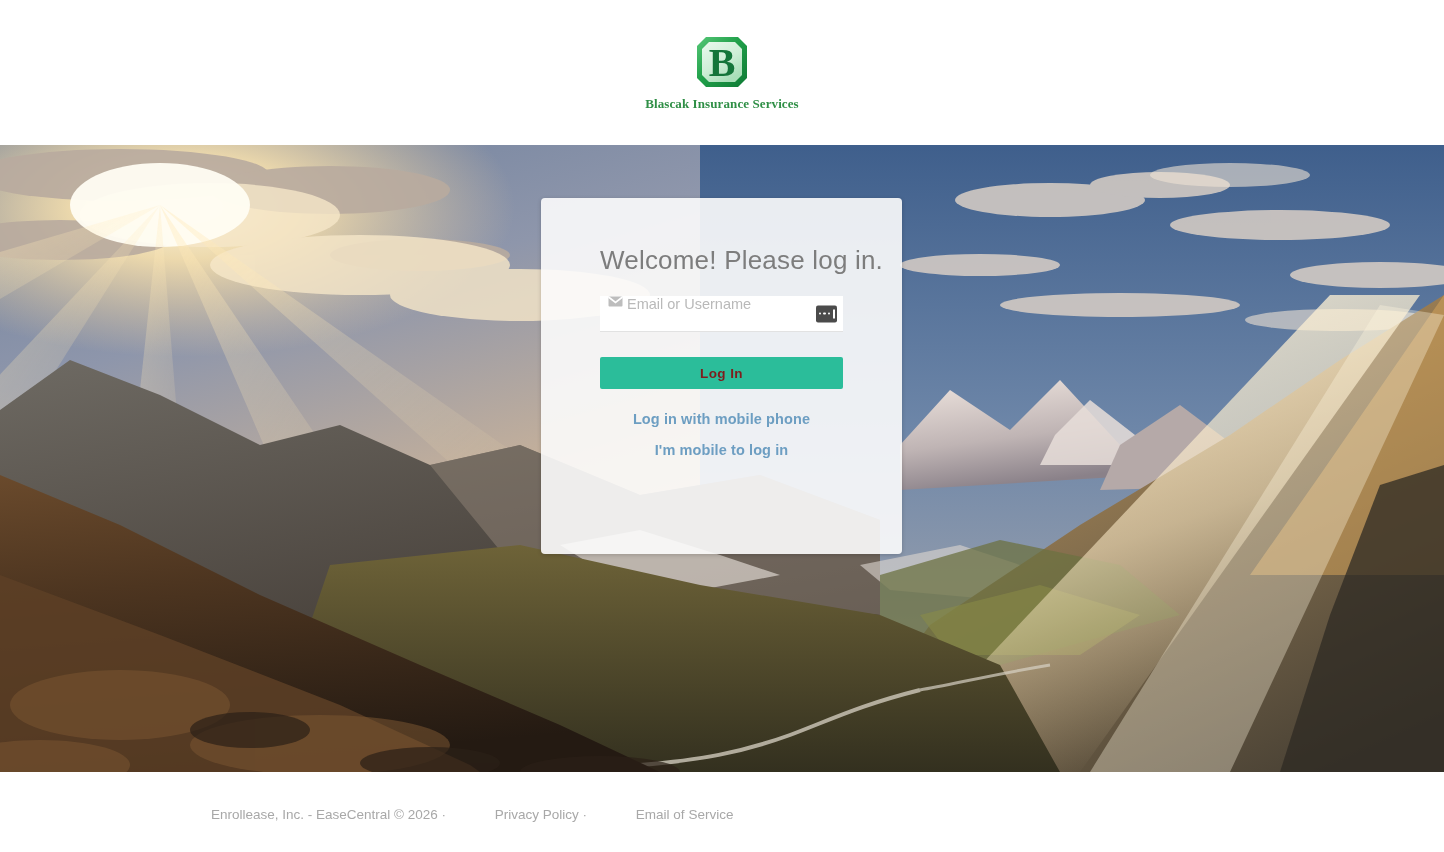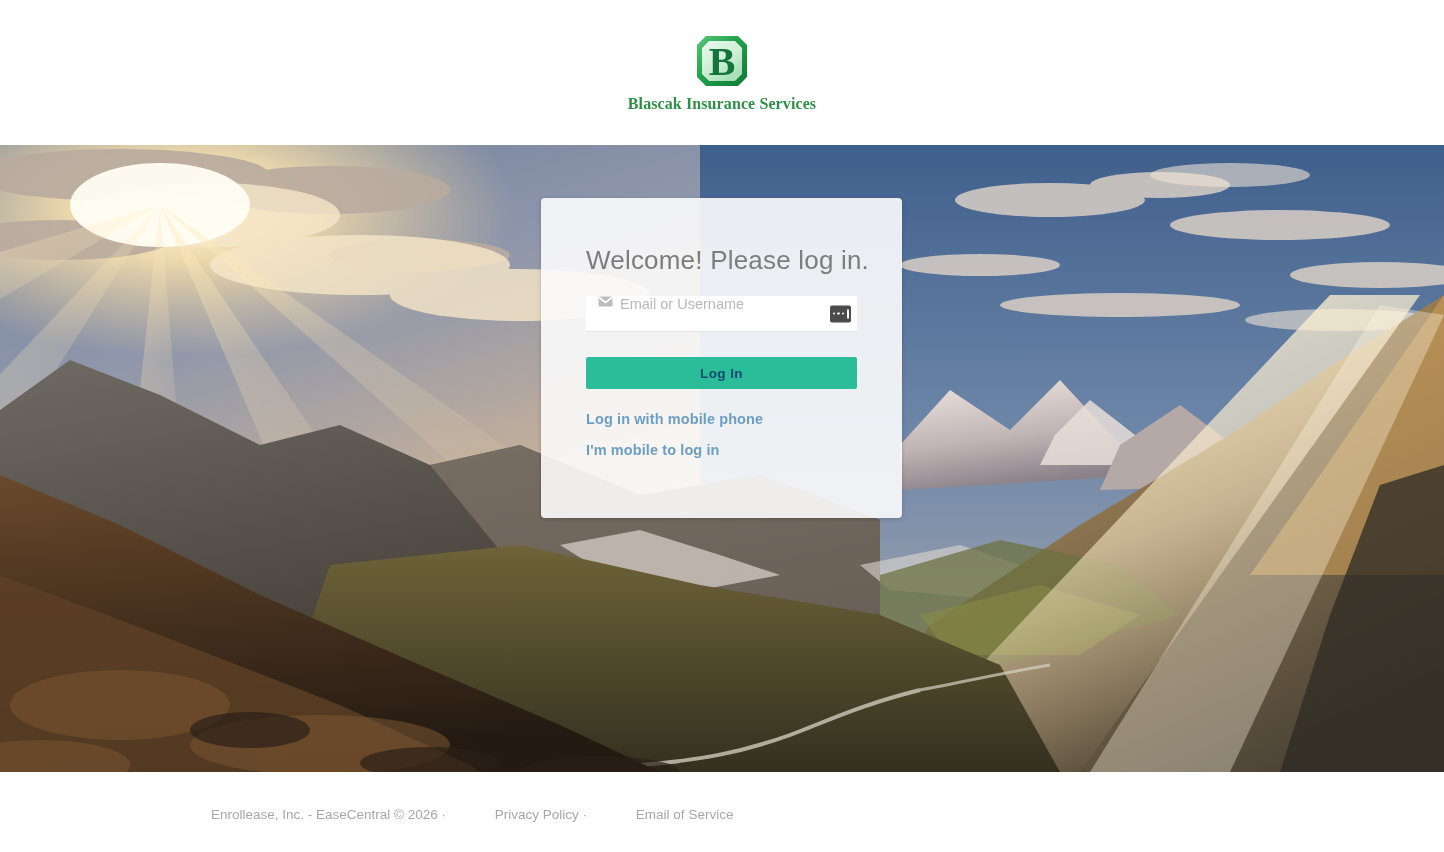--- a/index.html
+++ b/index.html
@@ -27,21 +27,21 @@
   }
   .gem {
     position: relative;
     width: 58px;
     height: 58px;
     display: block;
   }
   .brand-name {
     margin-top: 5px;
     font-family: "Liberation Serif", serif;
-    font-size: 16px;
+    font-size: 13px;
     font-weight: bold;
     color: #2f8f46;
     letter-spacing: .1px;
     white-space: nowrap;
   }
 
   
   .hero {
     position: relative;
     height: 627px;
@@ -51,25 +51,25 @@
   }
   .hero-bg { position: absolute; inset: 0; }
   .hero-svg { display: block; width: 100%; height: 100%; }
 
   
   .login-card {
     position: absolute;
     left: 541px;
     top: 53px;
     width: 361px;
-    height: 320px;
+    height: 356px;
     background: rgba(252, 252, 252, 0.90);
     border-radius: 4px;
     box-shadow: 0 1px 4px rgba(0,0,0,.18);
-    padding: 0 45px;
+    padding: 0 59px;
   }
   .welcome {
     margin-top: 47px;
     text-align: center;
     font-size: 26px;
     font-weight: 300;
     color: #7d7d7d;
     letter-spacing: .2px;
     white-space: nowrap;
   }
@@ -131,29 +131,29 @@
   }
 
   .login-btn {
     display: block;
     width: 100%;
     margin-top: 25px;
     height: 32px;
     background: #2bbd9a;
     border: 0;
     border-radius: 2px;
-    color: #0c4a6e;
+    color: #7f1d1d;
     font-family: "Liberation Sans", sans-serif;
     font-size: 13.5px;
     font-weight: 600;
     letter-spacing: .4px;
     cursor: pointer;
   }
   .link-row {
-    text-align: left;
+    text-align: center;
     margin-top: 21px;
   }
   .link-row + .link-row { margin-top: 13px; }
   .alt-link {
     color: #6d9ec2;
     font-size: 14.5px;
     font-weight: 600;
     text-decoration: none;
     cursor: pointer;
     letter-spacing: .1px;

